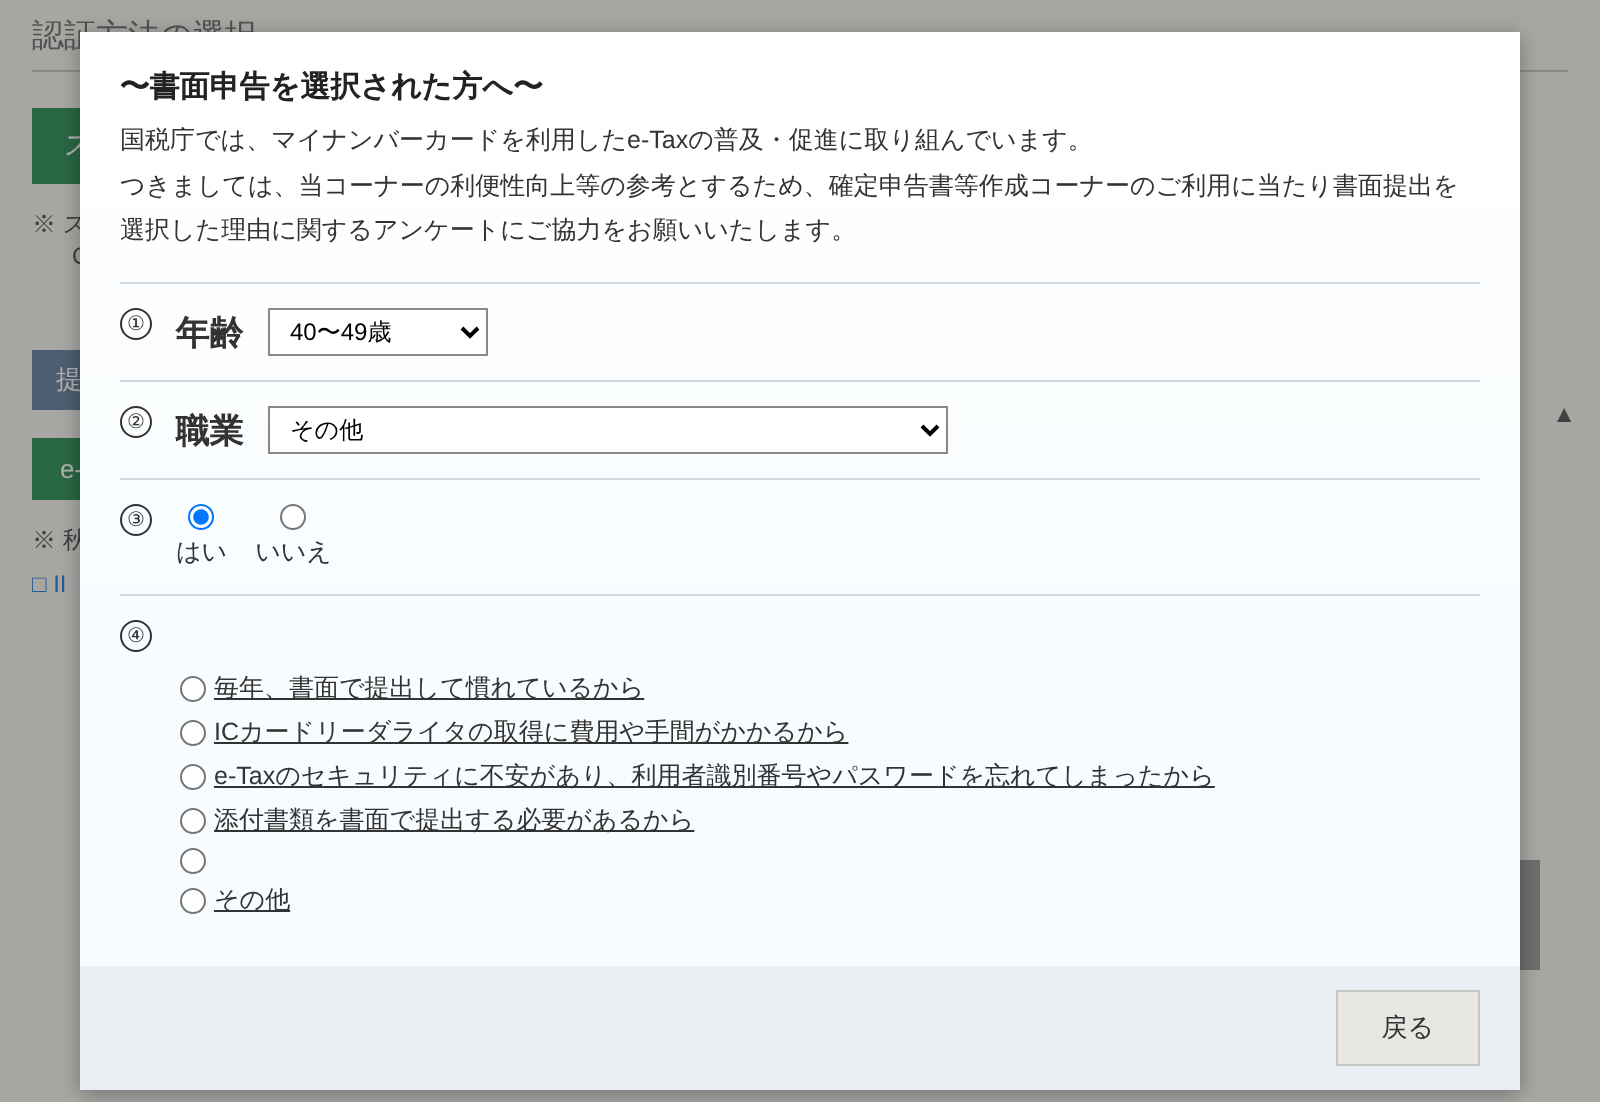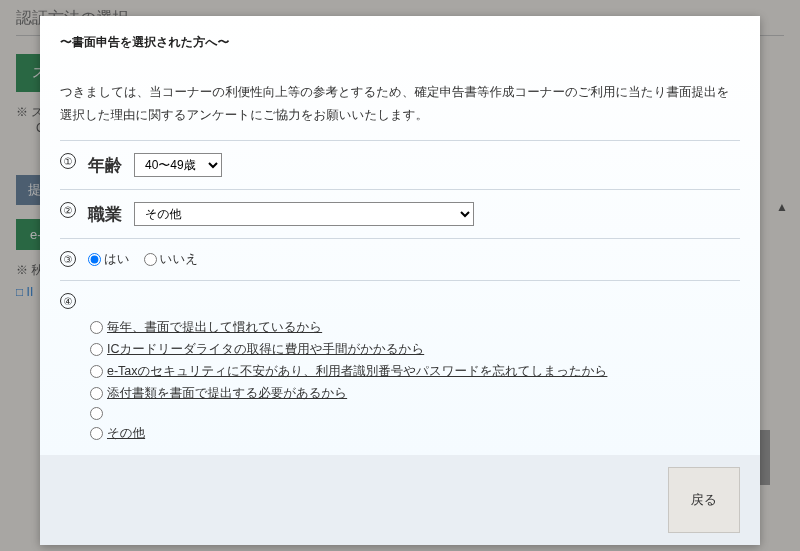--- a/index.html
+++ b/index.html
@@ -97,24 +97,24 @@
   display: flex;
   flex-direction: column;
 }
 .modal-body {
   flex: 1;
   padding: 18px 20px 10px 20px;
   overflow: auto;
   background: linear-gradient(#fff, #f5fbff);
 }
 .modal-title {
-  font-size: 12px;
+  font-size: 15px;
   font-weight: bold;
   color: #222;
-  margin-bottom: 30px;
+  margin-bottom: 6px;
 }
 .modal-intro {
   font-size: 12.5px;
   line-height: 1.8;
   margin-bottom: 14px;
 }
 .q-row {
   border-top: 1px solid #d0d8e0;
   padding: 12px 0;
   display: flex;
@@ -139,38 +139,38 @@
   padding-top: 1px;
 }
 .q-control { flex: 1; }
 select {
   font-family: inherit;
   font-size: 12px;
   padding: 3px 6px;
   border: 1px solid #888;
   background: #fff;
 }
-.sel-age { width: 88px; }
+.sel-age { width: 110px; }
 .sel-job { width: 340px; }
 .radio-group { display: flex; gap: 14px; align-items: center; font-size: 12.5px; }
-.radio-item { display: flex; align-items: center; gap: 3px; }
+.radio-item { display: flex; align-items: center; gap: 3px; flex-direction: column; }
 .q4-block .q-header { display: flex; align-items: center; gap: 12px; margin-bottom: 10px;}
 .q4-options { padding-left: 30px; }
 .q4-opt { display: flex; align-items: center; gap: 4px; font-size: 12.5px; margin-bottom: 5px; text-decoration: underline; }
 .modal-footer {
   background: #e9eef3;
   padding: 12px 20px;
   display: flex;
   justify-content: flex-end;
   gap: 14px;
 }
 .btn {
   background: #e8e6e2;
   border: 1px solid #c8c6c2;
-  padding: 23px 22px;
+  padding: 9px 22px;
   font-size: 13px;
   color: #333;
   cursor: pointer;
   font-family: Liberation Serif, serif;
 }
 input[type=radio] { cursor: pointer; }
 </style>
 </head>
 <body>
 
@@ -190,20 +190,21 @@
   <div class="bg-up">▲</div>
   <div class="bg-bottom">交通費等が必要</div>
 </div>
 
 <div class="overlay"></div>
 
 <div class="modal">
   <div class="modal-body">
     <div class="modal-title">〜書面申告を選択された方へ〜</div>
     <div class="modal-intro">
+      <div>国税庁では、マイナンバーカードを利用したe-Taxの普及・促進に取り組んでいます。</div>
       <div>つきましては、当コーナーの利便性向上等の参考とするため、確定申告書等作成コーナーのご利用に当たり書面提出を選択した理由に関するアンケートにご協力をお願いいたします。</div>
     </div>
 
     <div class="q-row">
       <span class="q-num">①</span>
       <span class="q-label">年齢</span>
       <div class="q-control">
         <select class="sel-age">
           <option>40〜49歳</option>
         </select>

